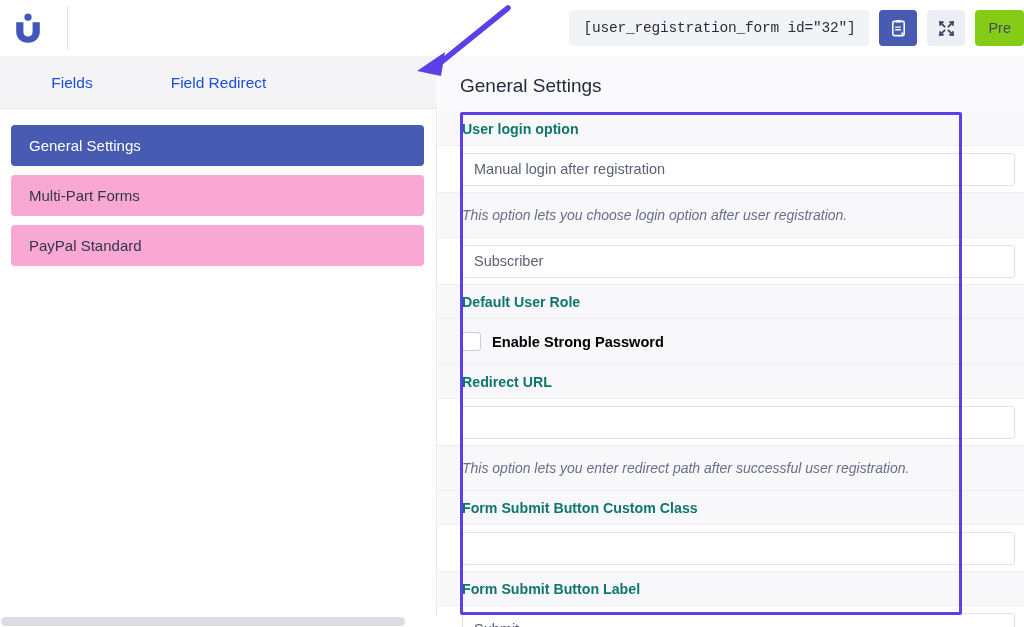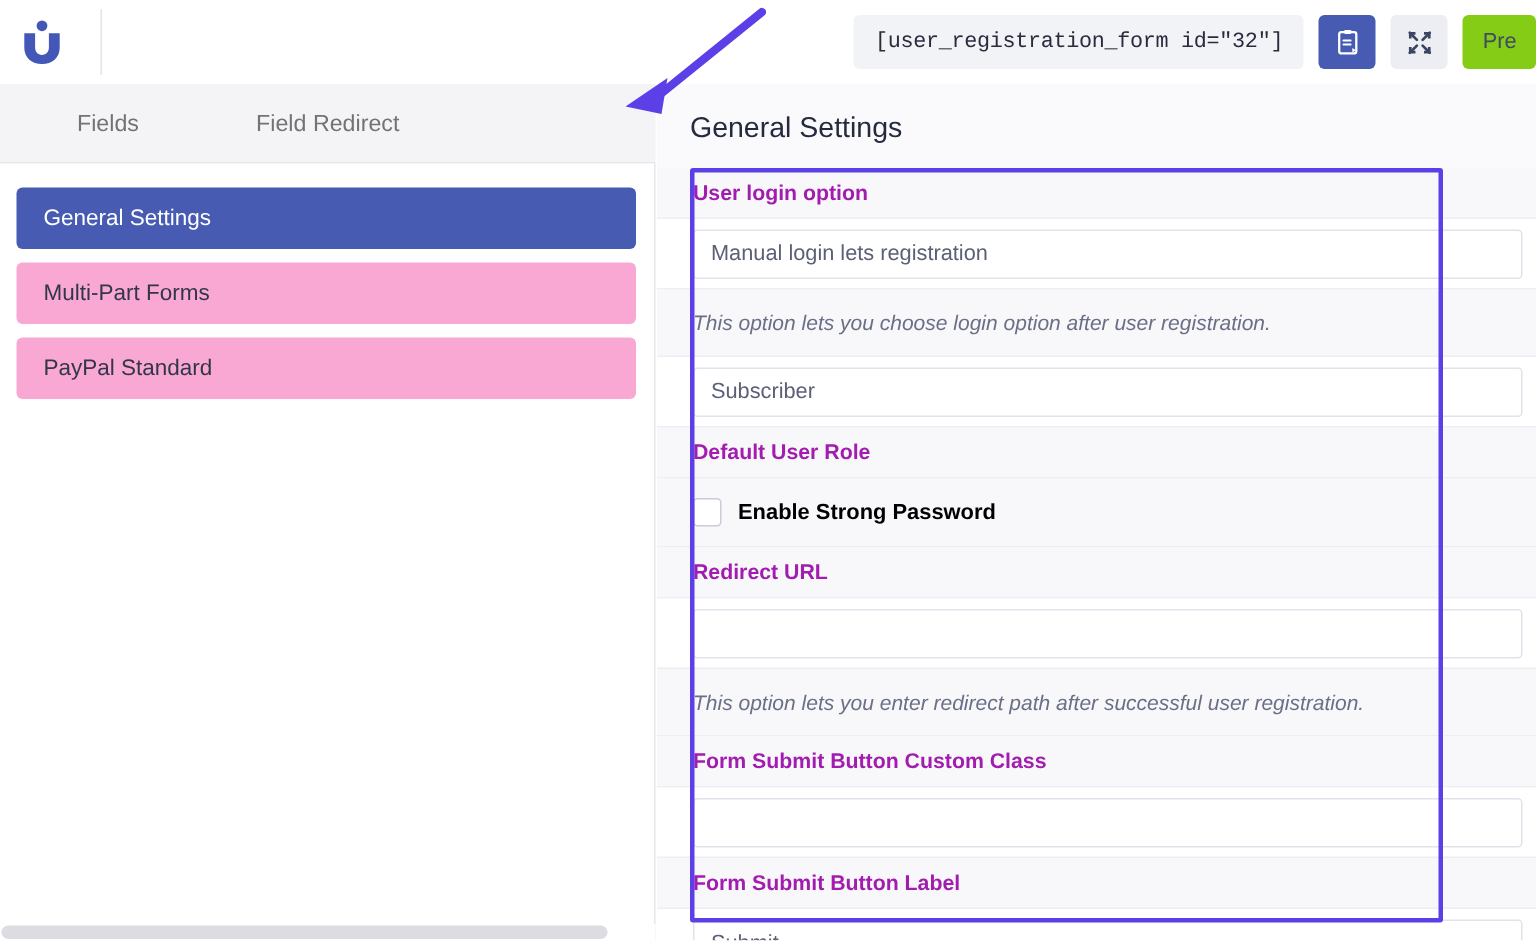--- a/index.html
+++ b/index.html
@@ -55,21 +55,21 @@
 
   
   .tabbar {
     position: absolute; left: 0; top: 56px; width: 437px; height: 53px;
     background: #f4f4f7;
     border-bottom: 1px solid #e6e6ec;
   }
   .tab {
     position: absolute; top: 0; height: 53px;
     display: flex; align-items: center; justify-content: center;
-    font-size: 15.5px; color: #737373; cursor: pointer;
+    font-size: 15.5px; color: #1d4ed8; cursor: pointer;
   }
   .tab.active {
     background: #ffffff; color: #4a5ec4; font-weight: 500;
     height: 54px;
   }
   #tab-0 { left: 0px;   width: 144px; }
   #tab-1 { left: 144px; width: 149px; }
   #tab-2 { left: 293px; width: 144px; }
 
   
@@ -105,21 +105,21 @@
   .panel-title {
     padding: 19px 0 0 22px; font-size: 19px; color: #262a3e; font-weight: 500;
   }
   .rows { position: absolute; left: 0; top: 56px; width: 586px; }
   .row {
     width: 586px; border-bottom: 1px solid #edeef3;
     padding: 0 0 0 24px; display: flex; align-items: center;
   }
   .row.shade { background: #f8f8fb; }
   .row.plain { background: #ffffff; }
-  .row-label { font-size: 14.2px; color: #a21caf; font-weight: bold; }
+  .row-label { font-size: 14.2px; color: #0f766e; font-weight: bold; }
   .row-help { font-size: 14px; color: #6a6f86; font-style: italic; }
   .row.h-label { height: 34px; }
   .row.h-input { height: 47px; }
   .row.h-help  { height: 45px; }
   .row.h-check { height: 46px; }
 
   .field {
     width: 553px; height: 33px; background: #ffffff;
     border: 1px solid #e2e3ea; border-radius: 3px;
     display: flex; align-items: center; padding-left: 11px;
@@ -202,21 +202,21 @@
 
   <div class="main-panel">
     <div class="panel-title">General Settings</div>
 
     <div class="rows">
 
       <div class="row shade h-label">
         <span class="row-label">User login option</span>
       </div>
       <div class="row plain h-input">
-        <div class="field">Manual login lets registration</div>
+        <div class="field">Manual login after registration</div>
       </div>
       <div class="row shade h-help">
         <span class="row-help">This option lets you choose login option after user registration.</span>
       </div>
 
       <div class="row plain h-input">
         <div class="field">Subscriber</div>
       </div>
       <div class="row shade h-label">
         <span class="row-label">Default User Role</span>

